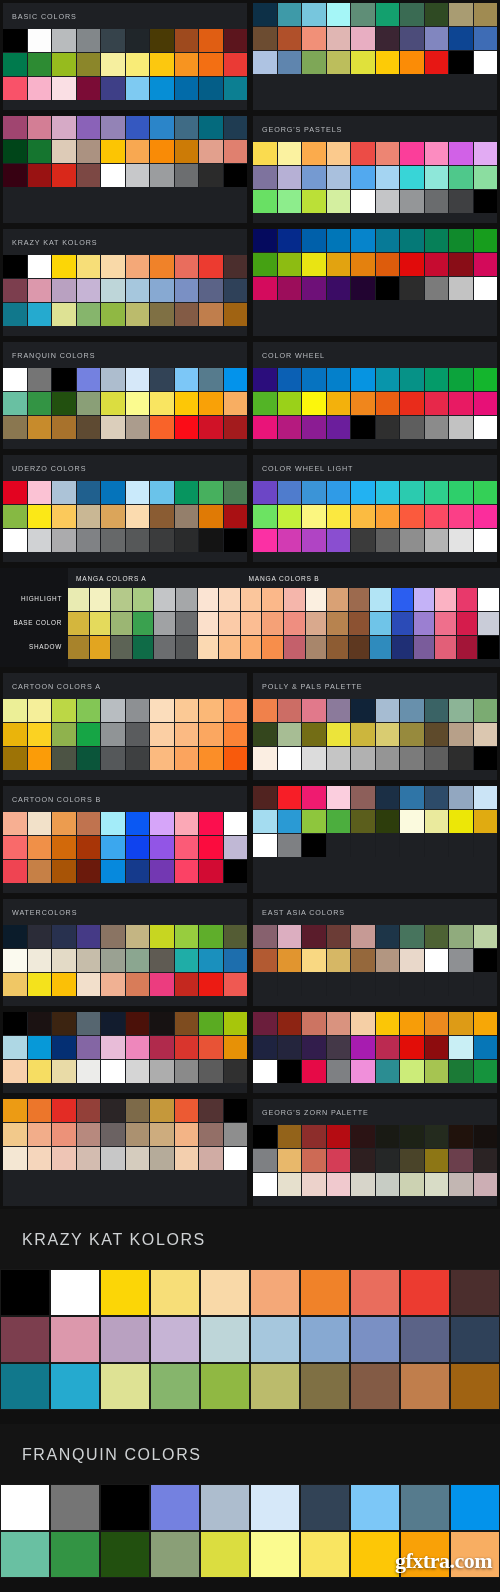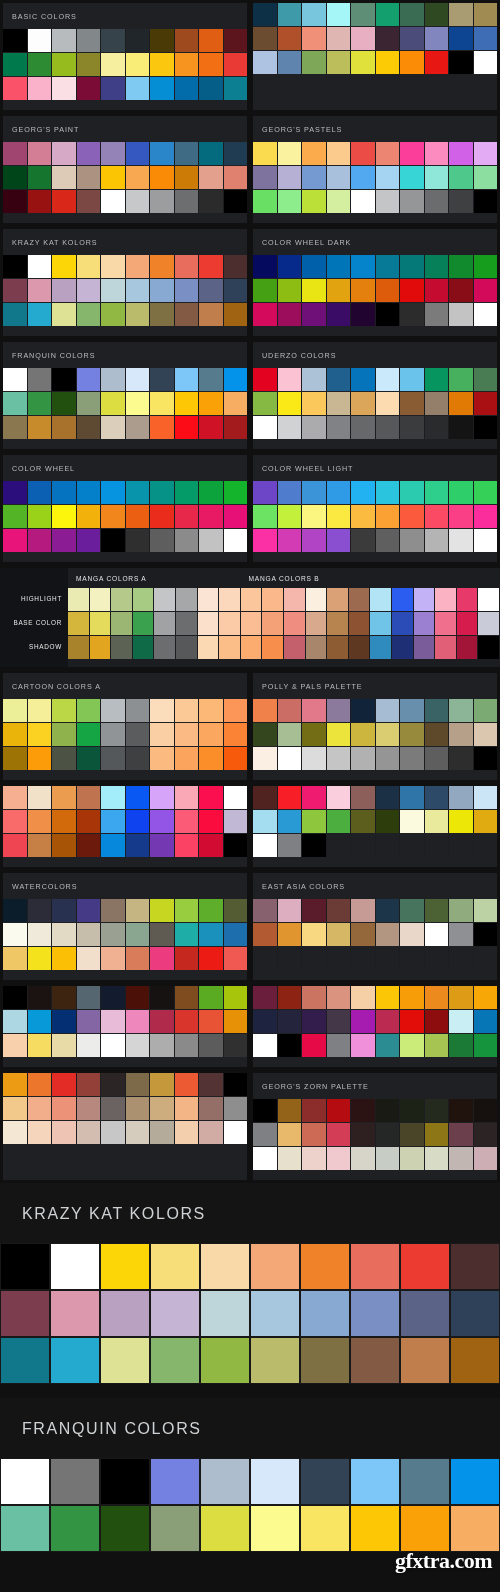--- a/index.html
+++ b/index.html
@@ -163,21 +163,20 @@
           <div class="swatch" title="#e0e13b" style="background: rgb(224, 225, 59);"></div>
           <div class="swatch" title="#fdcb06" style="background: rgb(253, 203, 6);"></div>
           <div class="swatch" title="#fb8c06" style="background: rgb(251, 140, 6);"></div>
           <div class="swatch" title="#e71714" style="background: rgb(231, 23, 20);"></div>
           <div class="swatch" title="#000000" style="background: rgb(0, 0, 0);"></div>
           <div class="swatch" title="#ffffff" style="background: rgb(255, 255, 255);"></div>
         </div>
         <div class="card-pad"></div>
       </div>
       <div class="card">
-        <div class="card-title">GEORG'S PAINT</div>
         <div class="swatch-row">
           <div class="swatch" title="#a04570" style="background: rgb(160, 69, 112);"></div>
           <div class="swatch" title="#d37e95" style="background: rgb(211, 126, 149);"></div>
           <div class="swatch" title="#d6aac6" style="background: rgb(214, 170, 198);"></div>
           <div class="swatch" title="#8a62b8" style="background: rgb(138, 98, 184);"></div>
           <div class="swatch" title="#9383b6" style="background: rgb(147, 131, 182);"></div>
           <div class="swatch" title="#3558c0" style="background: rgb(53, 88, 192);"></div>
           <div class="swatch" title="#2b85c9" style="background: rgb(43, 133, 201);"></div>
           <div class="swatch" title="#3f6b85" style="background: rgb(63, 107, 133);"></div>
           <div class="swatch" title="#046a7d" style="background: rgb(4, 106, 125);"></div>
@@ -289,21 +288,20 @@
           <div class="swatch" title="#90b843" style="background: rgb(144, 184, 67);"></div>
           <div class="swatch" title="#bbbb6c" style="background: rgb(187, 187, 108);"></div>
           <div class="swatch" title="#7f7044" style="background: rgb(127, 112, 68);"></div>
           <div class="swatch" title="#835b45" style="background: rgb(131, 91, 69);"></div>
           <div class="swatch" title="#c07e4c" style="background: rgb(192, 126, 76);"></div>
           <div class="swatch" title="#a06312" style="background: rgb(160, 99, 18);"></div>
         </div>
         <div class="card-pad"></div>
       </div>
       <div class="card">
-        <div class="card-title">COLOR WHEEL DARK</div>
         <div class="swatch-row">
           <div class="swatch" title="#050a5e" style="background: rgb(5, 10, 94);"></div>
           <div class="swatch" title="#052a8c" style="background: rgb(5, 42, 140);"></div>
           <div class="swatch" title="#0060aa" style="background: rgb(0, 96, 170);"></div>
           <div class="swatch" title="#0076b8" style="background: rgb(0, 118, 184);"></div>
           <div class="swatch" title="#0684cb" style="background: rgb(6, 132, 203);"></div>
           <div class="swatch" title="#077a97" style="background: rgb(7, 122, 151);"></div>
           <div class="swatch" title="#057977" style="background: rgb(5, 121, 119);"></div>
           <div class="swatch" title="#068058" style="background: rgb(6, 128, 88);"></div>
           <div class="swatch" title="#108a2c" style="background: rgb(16, 138, 44);"></div>
@@ -373,20 +371,62 @@
           <div class="swatch" title="#dbcebb" style="background: rgb(219, 206, 187);"></div>
           <div class="swatch" title="#ab9c8d" style="background: rgb(171, 156, 141);"></div>
           <div class="swatch" title="#f96329" style="background: rgb(249, 99, 41);"></div>
           <div class="swatch" title="#fb0c17" style="background: rgb(251, 12, 23);"></div>
           <div class="swatch" title="#d01227" style="background: rgb(208, 18, 39);"></div>
           <div class="swatch" title="#a31b1d" style="background: rgb(163, 27, 29);"></div>
         </div>
         <div class="card-pad"></div>
       </div>
       <div class="card">
+        <div class="card-title">COLOR WHEEL</div>
+        <div class="swatch-row">
+          <div class="swatch" title="#2b0d7c" style="background: rgb(43, 13, 124);"></div>
+          <div class="swatch" title="#0b60b4" style="background: rgb(11, 96, 180);"></div>
+          <div class="swatch" title="#0673c0" style="background: rgb(6, 115, 192);"></div>
+          <div class="swatch" title="#0480cb" style="background: rgb(4, 128, 203);"></div>
+          <div class="swatch" title="#0694e1" style="background: rgb(6, 148, 225);"></div>
+          <div class="swatch" title="#0895ab" style="background: rgb(8, 149, 171);"></div>
+          <div class="swatch" title="#069287" style="background: rgb(6, 146, 135);"></div>
+          <div class="swatch" title="#049b69" style="background: rgb(4, 155, 105);"></div>
+          <div class="swatch" title="#0ca33c" style="background: rgb(12, 163, 60);"></div>
+          <div class="swatch" title="#14b52d" style="background: rgb(20, 181, 45);"></div>
+        </div>
+        <div class="row-gap"></div>
+        <div class="swatch-row">
+          <div class="swatch" title="#53b426" style="background: rgb(83, 180, 38);"></div>
+          <div class="swatch" title="#9ad119" style="background: rgb(154, 209, 25);"></div>
+          <div class="swatch" title="#fcf60c" style="background: rgb(252, 246, 12);"></div>
+          <div class="swatch" title="#f3b10c" style="background: rgb(243, 177, 12);"></div>
+          <div class="swatch" title="#f0861c" style="background: rgb(240, 134, 28);"></div>
+          <div class="swatch" title="#ea5f12" style="background: rgb(234, 95, 18);"></div>
+          <div class="swatch" title="#e92c1b" style="background: rgb(233, 44, 27);"></div>
+          <div class="swatch" title="#e7284a" style="background: rgb(231, 40, 74);"></div>
+          <div class="swatch" title="#e81a63" style="background: rgb(232, 26, 99);"></div>
+          <div class="swatch" title="#e71077" style="background: rgb(231, 16, 119);"></div>
+        </div>
+        <div class="row-gap"></div>
+        <div class="swatch-row">
+          <div class="swatch" title="#e91479" style="background: rgb(233, 20, 121);"></div>
+          <div class="swatch" title="#b51a7f" style="background: rgb(181, 26, 127);"></div>
+          <div class="swatch" title="#8b1c93" style="background: rgb(139, 28, 147);"></div>
+          <div class="swatch" title="#6b1e9c" style="background: rgb(107, 30, 156);"></div>
+          <div class="swatch" title="#000000" style="background: rgb(0, 0, 0);"></div>
+          <div class="swatch" title="#2f2f2f" style="background: rgb(47, 47, 47);"></div>
+          <div class="swatch" title="#5e5e5e" style="background: rgb(94, 94, 94);"></div>
+          <div class="swatch" title="#8b8b8b" style="background: rgb(139, 139, 139);"></div>
+          <div class="swatch" title="#c2c2c2" style="background: rgb(194, 194, 194);"></div>
+          <div class="swatch" title="#ffffff" style="background: rgb(255, 255, 255);"></div>
+        </div>
+        <div class="card-pad"></div>
+      </div>
+      <div class="card">
         <div class="card-title">UDERZO COLORS</div>
         <div class="swatch-row">
           <div class="swatch" title="#e30320" style="background: rgb(227, 3, 32);"></div>
           <div class="swatch" title="#fbc2d4" style="background: rgb(251, 194, 212);"></div>
           <div class="swatch" title="#acc3d7" style="background: rgb(172, 195, 215);"></div>
           <div class="swatch" title="#20608e" style="background: rgb(32, 96, 142);"></div>
           <div class="swatch" title="#0574bb" style="background: rgb(5, 116, 187);"></div>
           <div class="swatch" title="#caeafb" style="background: rgb(202, 234, 251);"></div>
           <div class="swatch" title="#6ac3ea" style="background: rgb(106, 195, 234);"></div>
           <div class="swatch" title="#07955f" style="background: rgb(7, 149, 95);"></div>
@@ -411,62 +451,20 @@
           <div class="swatch" title="#ffffff" style="background: rgb(255, 255, 255);"></div>
           <div class="swatch" title="#d0d2d4" style="background: rgb(208, 210, 212);"></div>
           <div class="swatch" title="#ababad" style="background: rgb(171, 171, 173);"></div>
           <div class="swatch" title="#808285" style="background: rgb(128, 130, 133);"></div>
           <div class="swatch" title="#666869" style="background: rgb(102, 104, 105);"></div>
           <div class="swatch" title="#565859" style="background: rgb(86, 88, 89);"></div>
           <div class="swatch" title="#3b3c3d" style="background: rgb(59, 60, 61);"></div>
           <div class="swatch" title="#2a2b2c" style="background: rgb(42, 43, 44);"></div>
           <div class="swatch" title="#141414" style="background: rgb(20, 20, 20);"></div>
           <div class="swatch" title="#000000" style="background: rgb(0, 0, 0);"></div>
-        </div>
-        <div class="card-pad"></div>
-      </div>
-      <div class="card">
-        <div class="card-title">COLOR WHEEL</div>
-        <div class="swatch-row">
-          <div class="swatch" title="#2b0d7c" style="background: rgb(43, 13, 124);"></div>
-          <div class="swatch" title="#0b60b4" style="background: rgb(11, 96, 180);"></div>
-          <div class="swatch" title="#0673c0" style="background: rgb(6, 115, 192);"></div>
-          <div class="swatch" title="#0480cb" style="background: rgb(4, 128, 203);"></div>
-          <div class="swatch" title="#0694e1" style="background: rgb(6, 148, 225);"></div>
-          <div class="swatch" title="#0895ab" style="background: rgb(8, 149, 171);"></div>
-          <div class="swatch" title="#069287" style="background: rgb(6, 146, 135);"></div>
-          <div class="swatch" title="#049b69" style="background: rgb(4, 155, 105);"></div>
-          <div class="swatch" title="#0ca33c" style="background: rgb(12, 163, 60);"></div>
-          <div class="swatch" title="#14b52d" style="background: rgb(20, 181, 45);"></div>
-        </div>
-        <div class="row-gap"></div>
-        <div class="swatch-row">
-          <div class="swatch" title="#53b426" style="background: rgb(83, 180, 38);"></div>
-          <div class="swatch" title="#9ad119" style="background: rgb(154, 209, 25);"></div>
-          <div class="swatch" title="#fcf60c" style="background: rgb(252, 246, 12);"></div>
-          <div class="swatch" title="#f3b10c" style="background: rgb(243, 177, 12);"></div>
-          <div class="swatch" title="#f0861c" style="background: rgb(240, 134, 28);"></div>
-          <div class="swatch" title="#ea5f12" style="background: rgb(234, 95, 18);"></div>
-          <div class="swatch" title="#e92c1b" style="background: rgb(233, 44, 27);"></div>
-          <div class="swatch" title="#e7284a" style="background: rgb(231, 40, 74);"></div>
-          <div class="swatch" title="#e81a63" style="background: rgb(232, 26, 99);"></div>
-          <div class="swatch" title="#e71077" style="background: rgb(231, 16, 119);"></div>
-        </div>
-        <div class="row-gap"></div>
-        <div class="swatch-row">
-          <div class="swatch" title="#e91479" style="background: rgb(233, 20, 121);"></div>
-          <div class="swatch" title="#b51a7f" style="background: rgb(181, 26, 127);"></div>
-          <div class="swatch" title="#8b1c93" style="background: rgb(139, 28, 147);"></div>
-          <div class="swatch" title="#6b1e9c" style="background: rgb(107, 30, 156);"></div>
-          <div class="swatch" title="#000000" style="background: rgb(0, 0, 0);"></div>
-          <div class="swatch" title="#2f2f2f" style="background: rgb(47, 47, 47);"></div>
-          <div class="swatch" title="#5e5e5e" style="background: rgb(94, 94, 94);"></div>
-          <div class="swatch" title="#8b8b8b" style="background: rgb(139, 139, 139);"></div>
-          <div class="swatch" title="#c2c2c2" style="background: rgb(194, 194, 194);"></div>
-          <div class="swatch" title="#ffffff" style="background: rgb(255, 255, 255);"></div>
         </div>
         <div class="card-pad"></div>
       </div>
       <div class="card">
         <div class="card-title">COLOR WHEEL LIGHT</div>
         <div class="swatch-row">
           <div class="swatch" title="#6c46c6" style="background: rgb(108, 70, 198);"></div>
           <div class="swatch" title="#4f7ccd" style="background: rgb(79, 124, 205);"></div>
           <div class="swatch" title="#3b94d7" style="background: rgb(59, 148, 215);"></div>
           <div class="swatch" title="#2f9be7" style="background: rgb(47, 155, 231);"></div>
@@ -669,20 +667,21 @@
           <div class="swatch" title="#b1b1b1" style="background: rgb(177, 177, 177);"></div>
           <div class="swatch" title="#959595" style="background: rgb(149, 149, 149);"></div>
           <div class="swatch" title="#7b7b7b" style="background: rgb(123, 123, 123);"></div>
           <div class="swatch" title="#5e5e5e" style="background: rgb(94, 94, 94);"></div>
           <div class="swatch" title="#2d2d2d" style="background: rgb(45, 45, 45);"></div>
           <div class="swatch" title="#000000" style="background: rgb(0, 0, 0);"></div>
         </div>
         <div class="card-pad"></div>
       </div>
       <div class="card">
+        <div class="card-title">CARTOON COLORS B</div>
         <div class="swatch-row">
           <div class="swatch" title="#f7af92" style="background: rgb(247, 175, 146);"></div>
           <div class="swatch" title="#f2e1c9" style="background: rgb(242, 225, 201);"></div>
           <div class="swatch" title="#ec9c4f" style="background: rgb(236, 156, 79);"></div>
           <div class="swatch" title="#c0734f" style="background: rgb(192, 115, 79);"></div>
           <div class="swatch" title="#a3ecf9" style="background: rgb(163, 236, 249);"></div>
           <div class="swatch" title="#0a58f3" style="background: rgb(10, 88, 243);"></div>
           <div class="swatch" title="#d6a5f9" style="background: rgb(214, 165, 249);"></div>
           <div class="swatch" title="#fba8b6" style="background: rgb(251, 168, 182);"></div>
           <div class="swatch" title="#fb0f4e" style="background: rgb(251, 15, 78);"></div>

